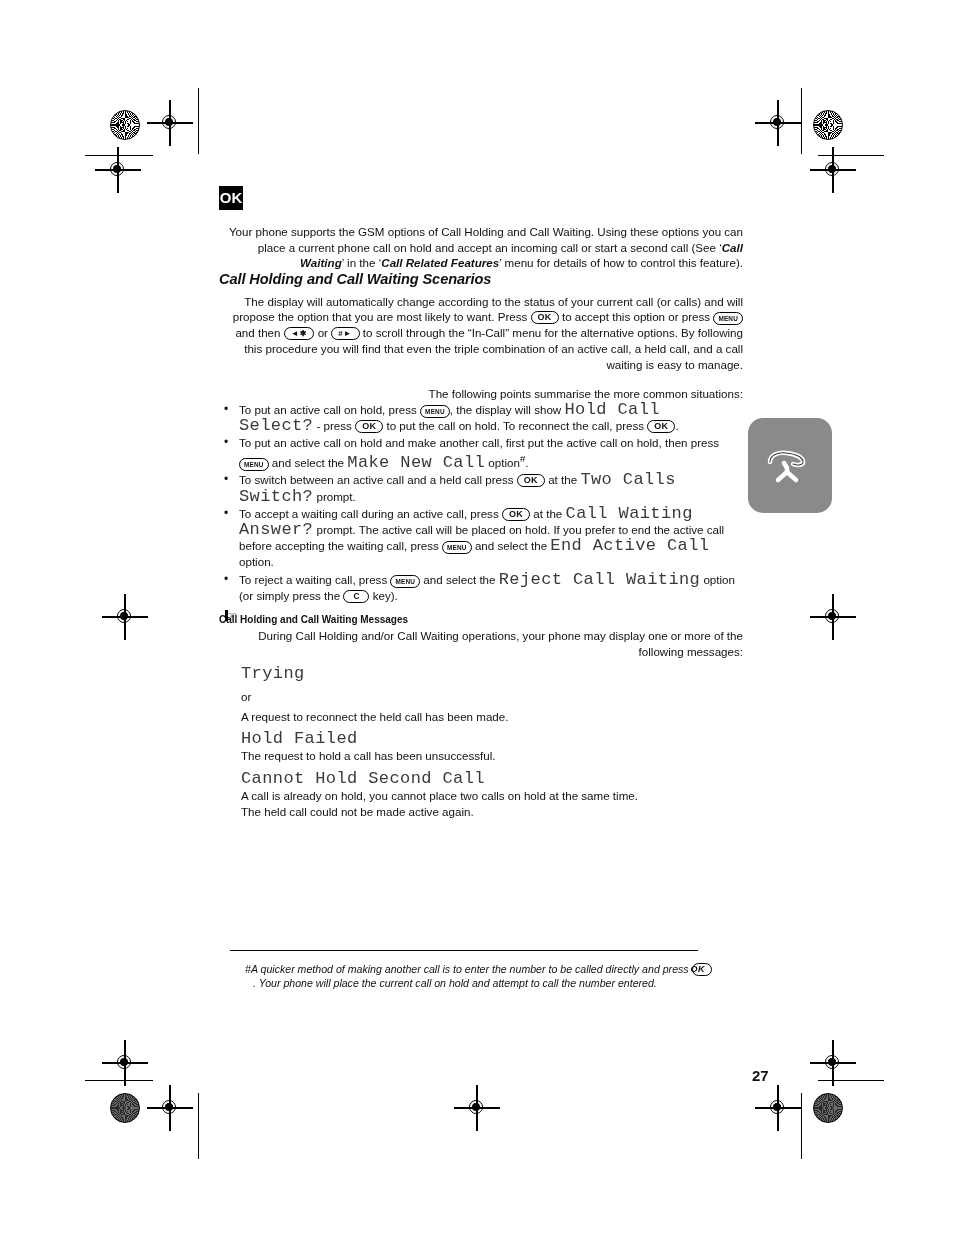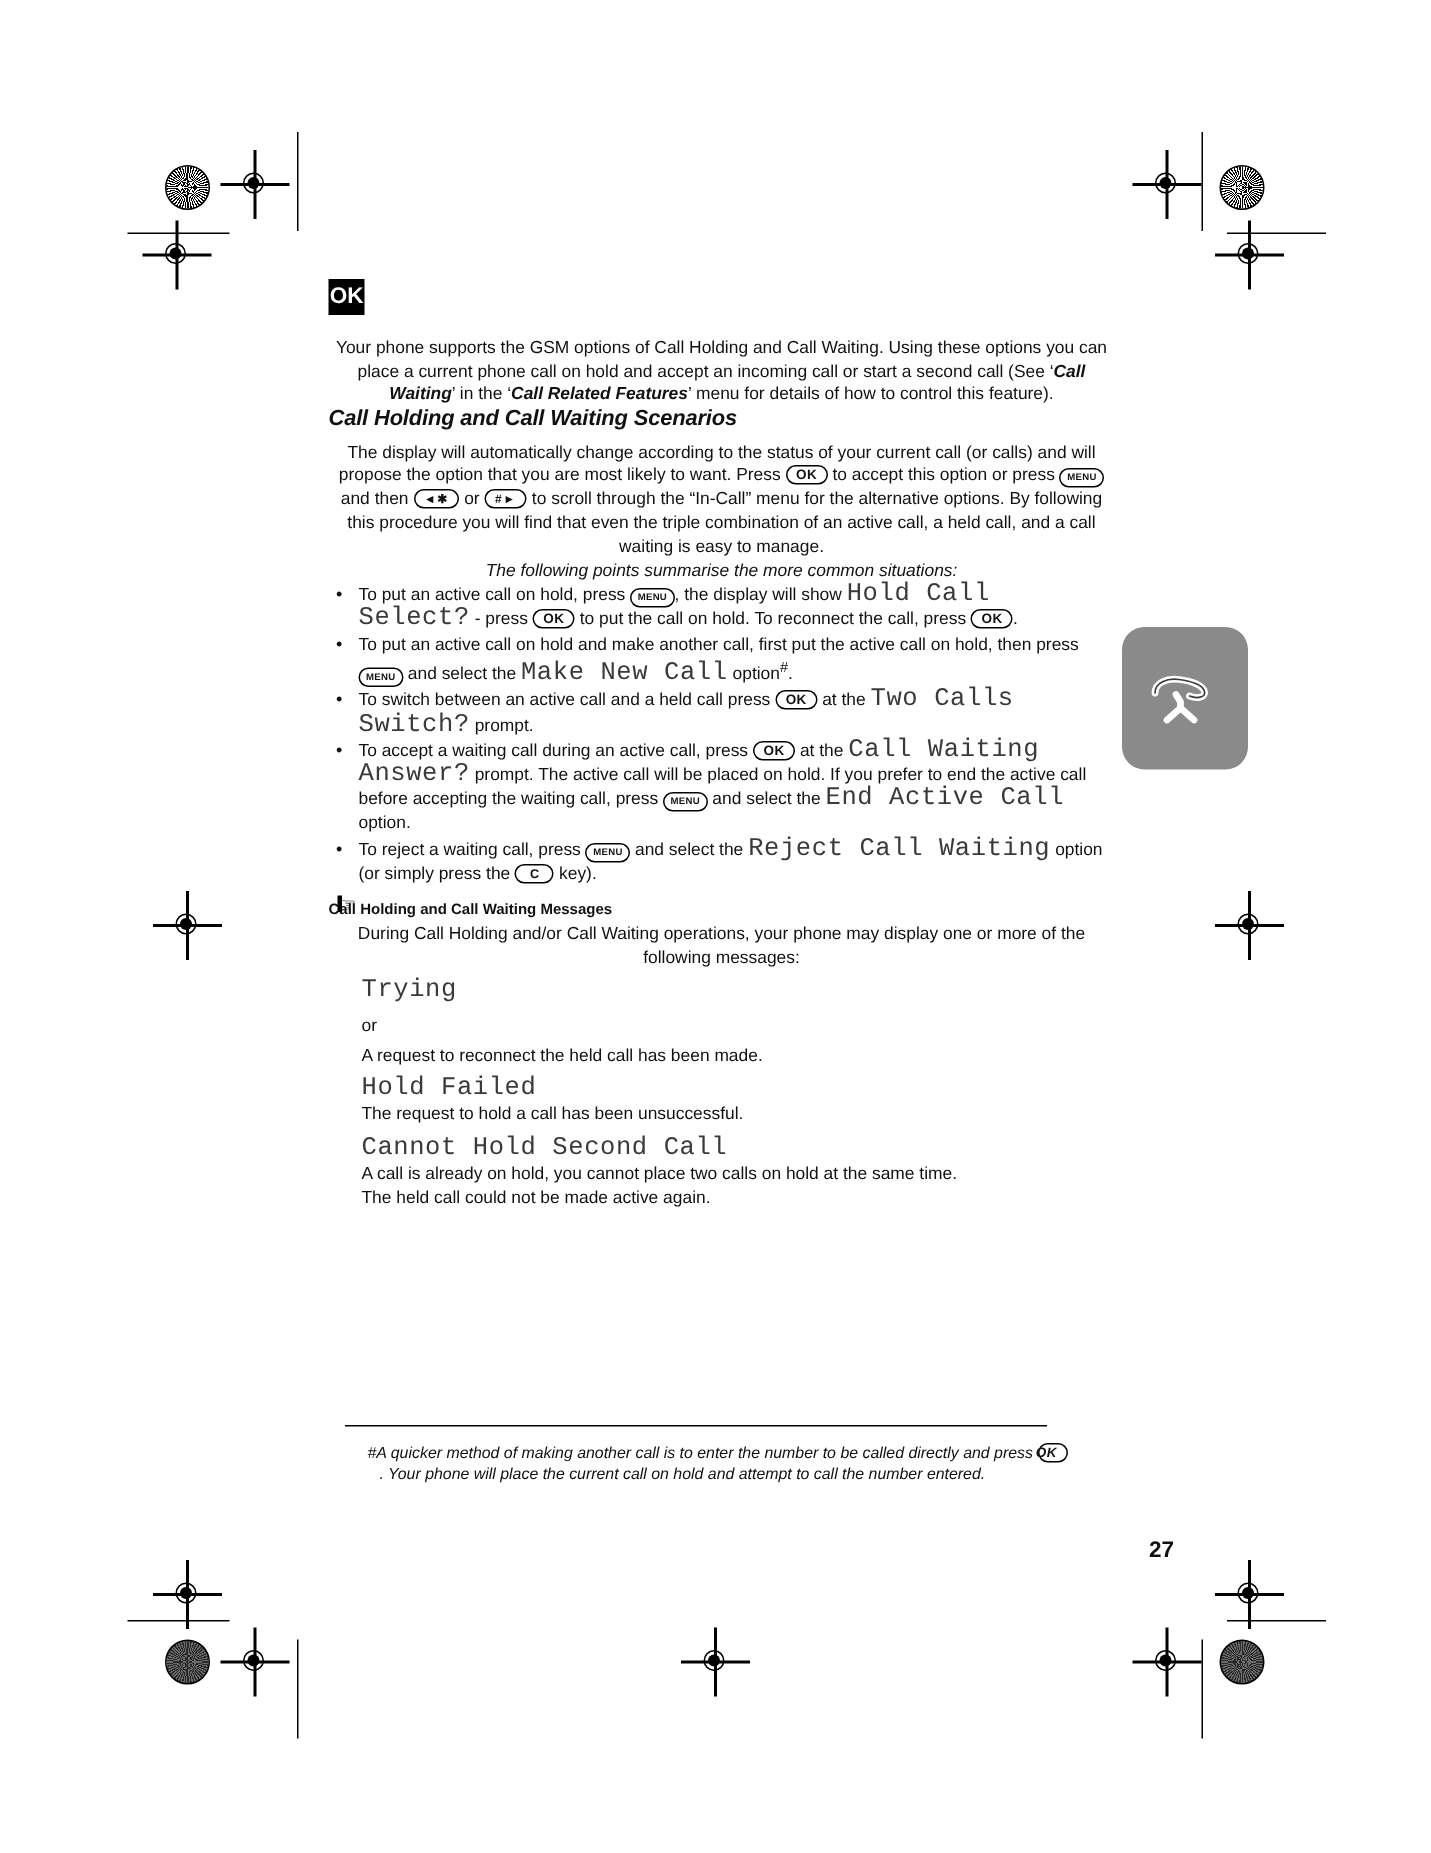--- a/index.html
+++ b/index.html
@@ -31,21 +31,21 @@
   .content{position:absolute;left:219px;top:186px;width:524px;}
 
   .oklogo{
     width:24px;height:24px;background:#000;color:#fff;
     font-weight:bold;font-size:15px;line-height:24px;text-align:center;
     letter-spacing:0px;margin-bottom:14px;
   }
 
   p.body{
     font-size:11.6px;line-height:15.6px;margin:0 0 0 0;
-    text-align:center;
+    text-align:right;
   }
   .intro{margin-bottom:9px;}
   h2.sec{
     font-size:14.6px;font-style:italic;font-weight:bold;
     margin:0 0 7px 0;letter-spacing:-0.1px;
   }
   h3.sub{
     font-size:10px;font-weight:bold;margin:0 0 3px 0;
   }
   .i{font-style:italic;font-weight:bold;}
@@ -98,22 +98,22 @@
     position:absolute;left:230px;top:950px;width:468px;height:1.4px;background:#000;
   }
   .footnote{
     position:absolute;left:245px;top:962px;width:460px;
     font-style:italic;font-size:10.6px;line-height:14.4px;
     text-indent:-8px;padding-left:8px;
   }
 
   
   .pagenum{
-    position:absolute;left:752px;top:1025px;
-    font-size:15px;font-weight:bold;margin-left:14px;
+    position:absolute;left:752px;top:1067px;
+    font-size:15px;font-weight:bold;
   }
 
   
   .sidetab{
     position:absolute;left:748px;top:418px;width:84px;height:95px;
     background:#8a8a8a;border-radius:15px;
   }
   .sidetab .handset{
     position:absolute;left:16px;top:30px;width:46px;height:36px;
   }
@@ -224,21 +224,21 @@
 <div class="content">
 
   <div class="oklogo">OK</div>
 
   <p class="body intro"><span>Your phone supports the GSM options of Call Holding and Call Waiting. Using these options you can place a current phone call on hold and accept an incoming call or start a second call (See ‘</span><span class="i">Call Waiting</span><span>’ in the ‘</span><span class="i">Call Related Features</span><span>’ menu for details of how to control this feature).</span></p>
 
   <h2 class="sec">Call Holding and Call Waiting Scenarios</h2>
 
   <p class="body"><span>The display will automatically change according to the status of your current call (or calls) and will propose the option that you are most likely to want. Press</span> <span class="key ok">OK</span> <span>to accept this option or press</span> <span class="key menu">MENU</span> <span>and then</span> <span class="key star">◄✱</span> <span>or</span> <span class="key star">#►</span> <span>to scroll through the “In-Call” menu for the alternative options. By following this procedure you will find that even the triple combination of an active call, a held call, and a call waiting is easy to manage.</span></p>
 
-  <p class="body" style="margin-top:1px;font-style:italic;">The following points summarise the more common situations:</p>
+  <p class="body" style="margin-top:14px;">The following points summarise the more common situations:</p>
 
   <ul class="points">
     <li><span>To put an active call on hold, press</span> <span class="key menu">MENU</span><span>, the display will show</span> <span class="mono">Hold Call Select?</span> <span>- press</span> <span class="key ok">OK</span> <span>to put the call on hold. To reconnect the call, press</span> <span class="key ok">OK</span><span>.</span></li>
 
     <li><span>To put an active call on hold and make another call, first put the active call on hold, then press</span> <span class="key menu">MENU</span> <span>and select the</span> <span class="mono">Make New Call</span> <span>option</span><sup>#</sup><span>.</span></li>
 
     <li><span>To switch between an active call and a held call press</span> <span class="key ok">OK</span> <span>at the</span> <span class="mono">Two Calls</span> <span class="mono">Switch?</span> <span>prompt.</span></li>
 
     <li><span>To accept a waiting call during an active call, press</span> <span class="key ok">OK</span> <span>at the</span> <span class="mono">Call Waiting</span> <span class="mono">Answer?</span> <span>prompt. The active call will be placed on hold. If you prefer to end the active call before accepting the waiting call, press</span> <span class="key menu">MENU</span> <span>and select the</span> <span class="mono">End Active Call</span> <span>option.</span></li>
 

